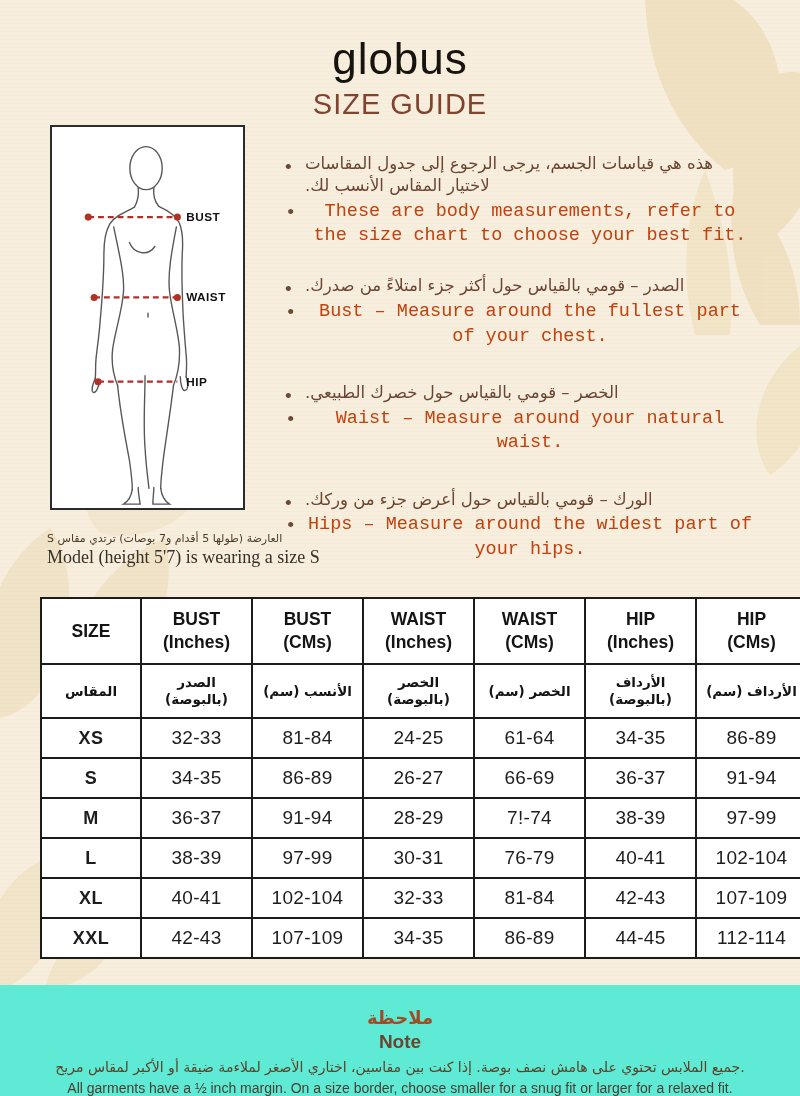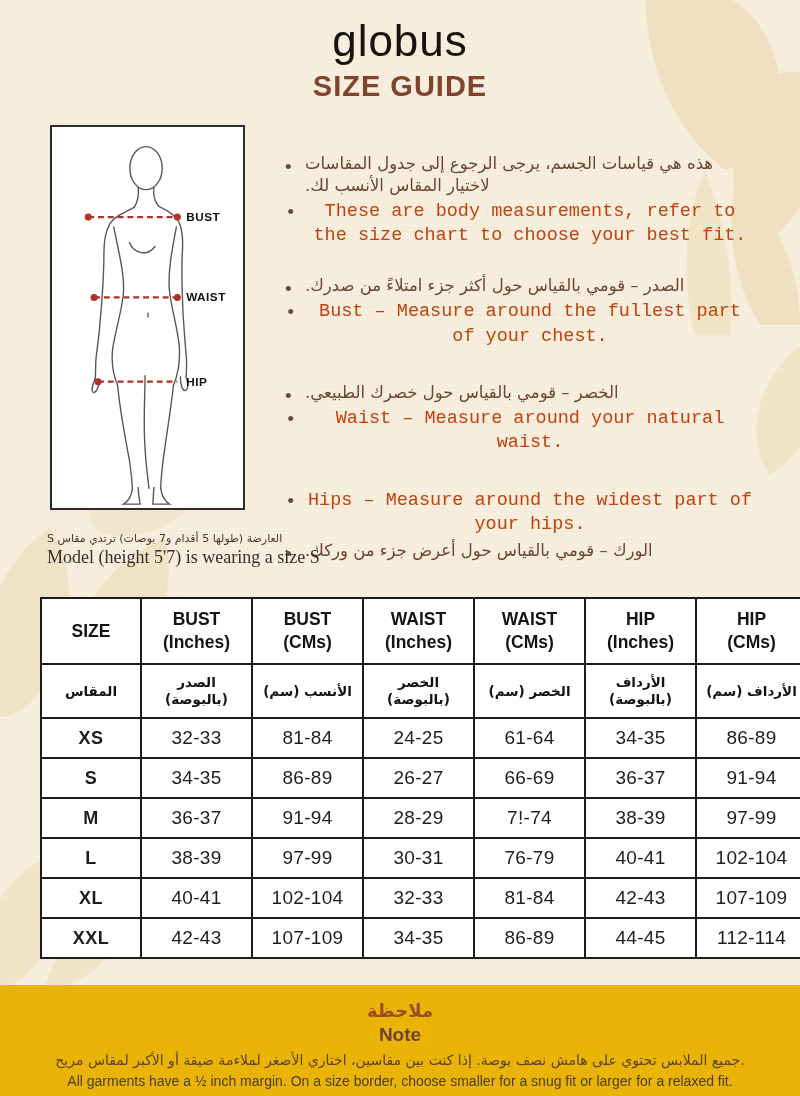--- a/index.html
+++ b/index.html
@@ -8,23 +8,23 @@
     width:800px; height:1096px; position:relative; overflow:hidden;
     background:#f7eedd;
     background-image:repeating-linear-gradient(0deg, rgba(120,90,50,.025) 0 1px, transparent 1px 4px);
     font-family:"Liberation Sans", sans-serif;
     color:#4a3a2c;
   }
   .decor { position:absolute; z-index:0; pointer-events:none; }
   .content { position:relative; z-index:1; }
 
   
-  .brand { text-align:center; padding-top:16px; font-size:44px; font-weight:400;
+  .brand { text-align:center; padding-top:34px; font-size:44px; font-weight:400;
            letter-spacing:1px; color:#17130f; font-family:"Liberation Sans",sans-serif; }
-  .title { text-align:center; font-size:29px; font-weight:700; letter-spacing:1px;
+  .title { text-align:center; font-size:29px; font-weight:400; letter-spacing:1px;
            color:#80432e; margin-top:4px; }
 
   
   .diagram-box { position:absolute; left:50px; top:125px; width:195px; height:385px;
                  background:#ffffff; border:2px solid #2b2b2b; }
 
   
   .bullets { position:absolute; left:283px; top:153px; width:472px; }
   .bullet-group { margin-bottom:27px; }
   .bullet-line { position:relative; padding-left:22px; line-height:1.32; margin-bottom:3px; }
@@ -51,21 +51,21 @@
                                    color:#141414; line-height:1.3; }
   .size-table thead tr.hdr-ar th { height:54px; font-size:13.5px; font-weight:700;
                                    color:#141414; font-family:"DejaVu Sans",sans-serif;
                                    line-height:1.25; padding:2px; }
   .size-table tbody td { height:40px; font-size:19px; color:#1d1d1d; letter-spacing:.3px; }
   .size-table tbody td.size-col { font-weight:700; font-size:18px; letter-spacing:.5px; }
   .hdr-line { display:block; }
 
   
   .footer-band { position:absolute; left:0; top:985px; width:800px; height:111px;
-                 background:#eab308; text-align:center; padding-top:15px; }
+                 background:#5eead4; text-align:center; padding-top:22px; }
   .footer-heading-ar { font-family:"DejaVu Sans",sans-serif; font-weight:700;
                        font-size:18px; color:#a04b27; }
   .footer-heading-en { font-weight:700; font-size:19px; color:#6d452f; margin-top:3px; }
   .footer-body-ar { font-family:"DejaVu Sans",sans-serif; font-size:14px;
                     color:#5d4128; margin-top:6px; }
   .footer-body-en { font-size:14px; color:#4a3c30; margin-top:5px; }
 </style>
 </head>
 <body>
 
@@ -156,22 +156,22 @@
     </div>
     <div class="bullet-group">
       <div class="bullet-line"><span class="ar">الصدر – قومي بالقياس حول أكثر جزء امتلاءً من صدرك.</span></div>
       <div class="bullet-line en">Bust – Measure around the fullest part of your chest.</div>
     </div>
     <div class="bullet-group" style="margin-top:33px;">
       <div class="bullet-line"><span class="ar">الخصر – قومي بالقياس حول خصرك الطبيعي.</span></div>
       <div class="bullet-line en">Waist – Measure around your natural waist.</div>
     </div>
     <div class="bullet-group" style="margin-top:33px;">
+      <div class="bullet-line"><span class="ar">الورك – قومي بالقياس حول أعرض جزء من وركك.</span></div>
       <div class="bullet-line en">Hips – Measure around the widest part of your hips.</div>
-      <div class="bullet-line"><span class="ar">الورك – قومي بالقياس حول أعرض جزء من وركك.</span></div>
     </div>
   </div>
 
   <div class="model-note">
     <span class="ar">العارضة (طولها 5 أقدام و7 بوصات) ترتدي مقاس S</span>
     <span class="en">Model (height 5'7) is wearing a size S</span>
   </div>
 
   <table class="size-table">
     <colgroup>

